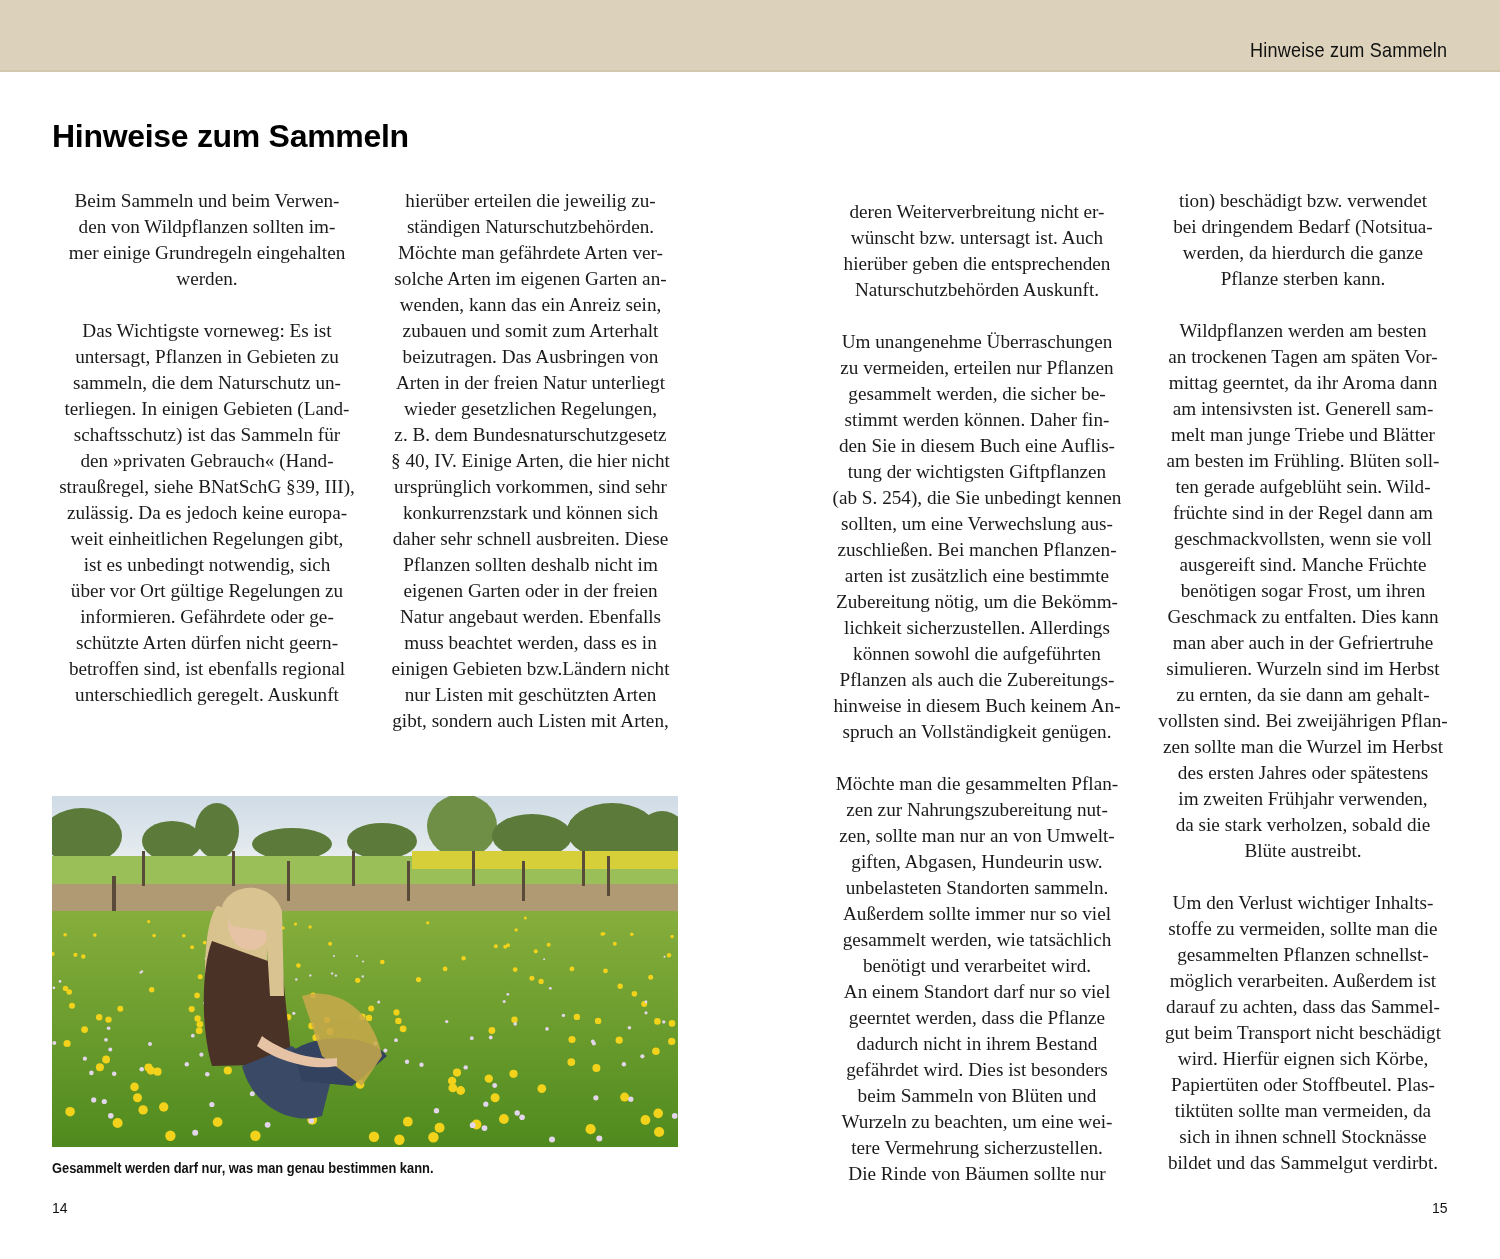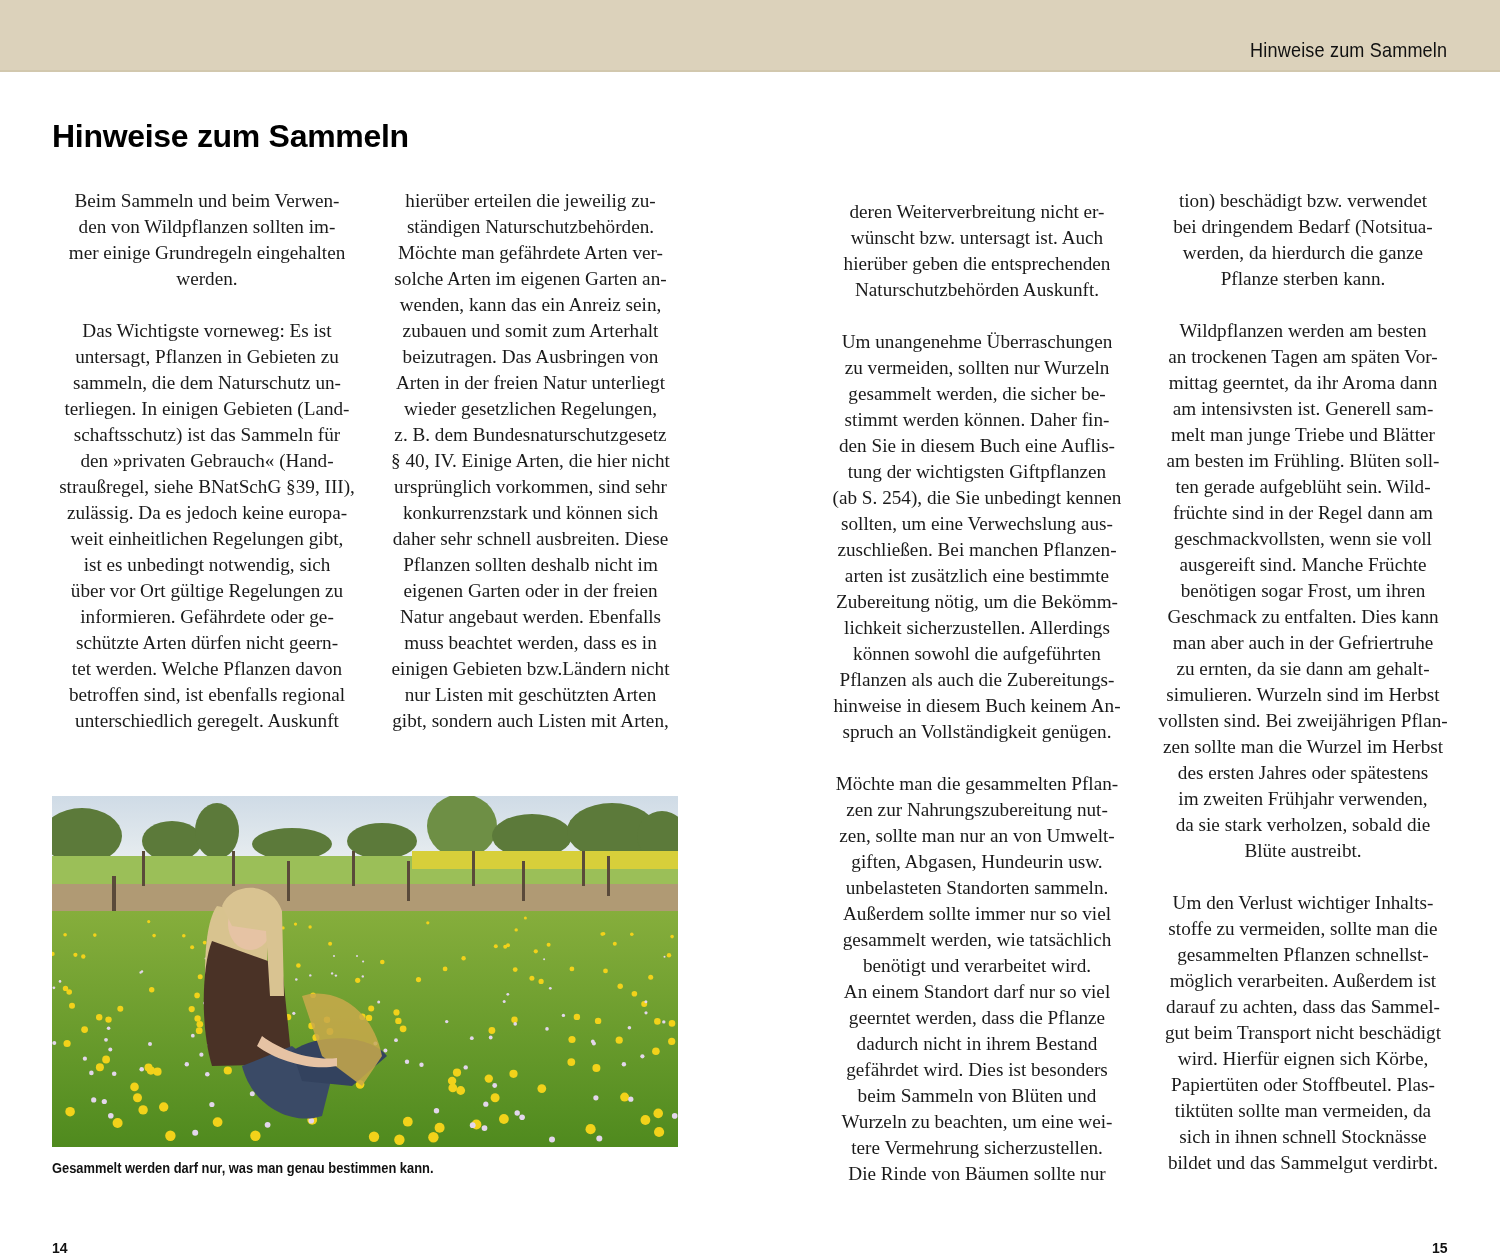--- a/index.html
+++ b/index.html
@@ -39,21 +39,21 @@
     overflow: hidden; background: #6a9a2a;
   }
   .photo svg { display: block; }
   .caption {
     position: absolute; left: 52px; top: 1160px;
     font-family: "Liberation Sans", sans-serif; font-weight: bold; font-size: 14px;
     color: #111; transform: scaleX(0.92); transform-origin: left center;
   }
   .folio {
     position: absolute; top: 1200px;
-    font-family: "Liberation Sans", sans-serif; font-weight: bold; font-size: 14px; color: #111; margin-top: 40px;
+    font-family: "Liberation Sans", sans-serif; font-weight: normal; font-size: 14px; color: #111;
   }
   .folio-left { left: 52px; }
   .folio-right { left: 1432px; }
 </style>
 </head>
 <body>
 
 <div class="header-band">
   <span class="running-head">Hinweise zum Sammeln</span>
 </div>
@@ -74,21 +74,20 @@
       <span class="line">terliegen. In einigen Gebieten (Land-</span>
       <span class="line">schaftsschutz) ist das Sammeln für</span>
       <span class="line">den »privaten Gebrauch« (Hand-</span>
       <span class="line">straußregel, siehe BNatSchG §39, III),</span>
       <span class="line">zulässig. Da es jedoch keine europa-</span>
       <span class="line">weit einheitlichen Regelungen gibt,</span>
       <span class="line">ist es unbedingt notwendig, sich</span>
       <span class="line">über vor Ort gültige Regelungen zu</span>
       <span class="line">informieren. Gefährdete oder ge-</span>
       <span class="line">schützte Arten dürfen nicht geern-</span>
-      <span class="line">tet werden. Welche Pflanzen davon</span>
       <span class="line">betroffen sind, ist ebenfalls regional</span>
       <span class="line">unterschiedlich geregelt. Auskunft</span>
     </p>
   </div>
 <div class="col col2">
     <p>
       <span class="line">hierüber erteilen die jeweilig zu-</span>
       <span class="line">ständigen Naturschutzbehörden.</span>
       <span class="line">Möchte man gefährdete Arten ver-</span>
       <span class="line">solche Arten im eigenen Garten an-</span>
@@ -113,21 +112,21 @@
   </div>
 <div class="col col3">
     <p>
       <span class="line">deren Weiterverbreitung nicht er-</span>
       <span class="line">wünscht bzw. untersagt ist. Auch</span>
       <span class="line">hierüber geben die entsprechenden</span>
       <span class="line">Naturschutzbehörden Auskunft.</span>
     </p>
     <p>
       <span class="line">Um unangenehme Überraschungen</span>
-      <span class="line">zu vermeiden, sollten nur Wurzeln</span>
+      <span class="line">zu vermeiden, erteilen nur Pflanzen</span>
       <span class="line">gesammelt werden, die sicher be-</span>
       <span class="line">stimmt werden können. Daher fin-</span>
       <span class="line">den Sie in diesem Buch eine Auflis-</span>
       <span class="line">tung der wichtigsten Giftpflanzen</span>
       <span class="line">(ab S. 254), die Sie unbedingt kennen</span>
       <span class="line">sollten, um eine Verwechslung aus-</span>
       <span class="line">zuschließen. Bei manchen Pflanzen-</span>
       <span class="line">arten ist zusätzlich eine bestimmte</span>
       <span class="line">Zubereitung nötig, um die Bekömm-</span>
       <span class="line">lichkeit sicherzustellen. Allerdings</span>
@@ -169,22 +168,22 @@
       <span class="line">am intensivsten ist. Generell sam-</span>
       <span class="line">melt man junge Triebe und Blätter</span>
       <span class="line">am besten im Frühling. Blüten soll-</span>
       <span class="line">ten gerade aufgeblüht sein. Wild-</span>
       <span class="line">früchte sind in der Regel dann am</span>
       <span class="line">geschmackvollsten, wenn sie voll</span>
       <span class="line">ausgereift sind. Manche Früchte</span>
       <span class="line">benötigen sogar Frost, um ihren</span>
       <span class="line">Geschmack zu entfalten. Dies kann</span>
       <span class="line">man aber auch in der Gefriertruhe</span>
+      <span class="line">simulieren. Wurzeln sind im Herbst</span>
       <span class="line">zu ernten, da sie dann am gehalt-</span>
-      <span class="line">simulieren. Wurzeln sind im Herbst</span>
       <span class="line">vollsten sind. Bei zweijährigen Pflan-</span>
       <span class="line">zen sollte man die Wurzel im Herbst</span>
       <span class="line">des ersten Jahres oder spätestens</span>
       <span class="line">im zweiten Frühjahr verwenden,</span>
       <span class="line">da sie stark verholzen, sobald die</span>
       <span class="line">Blüte austreibt.</span>
     </p>
     <p>
       <span class="line">Um den Verlust wichtiger Inhalts-</span>
       <span class="line">stoffe zu vermeiden, sollte man die</span>

